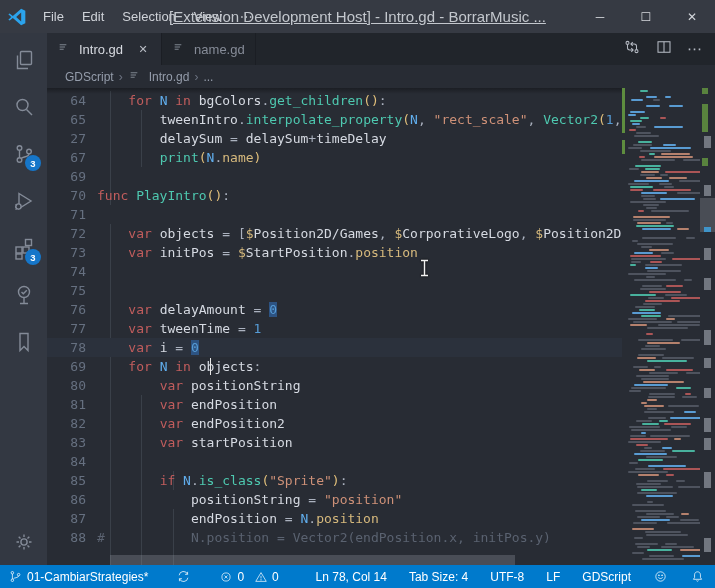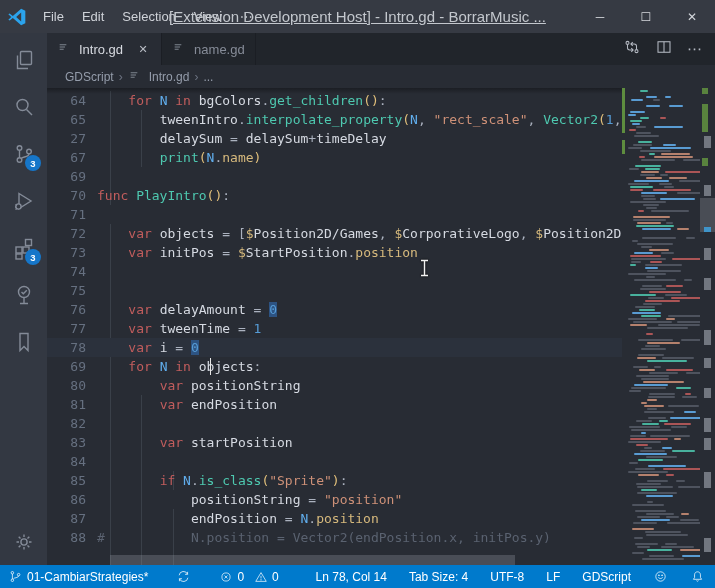--- a/index.html
+++ b/index.html
@@ -221,21 +221,21 @@
           <div class="line"><span class="ln">72</span><span class="txt"><span class="tok">    </span><span class="tok tok-kw">var</span><span class="tok"> </span><span class="tok tok-var">objects</span><span class="tok"> = [</span><span class="tok tok-dollar">$</span><span class="tok tok-var">Position2D/Games</span><span class="tok">, </span><span class="tok tok-dollar">$</span><span class="tok tok-var">CorporativeLogo</span><span class="tok">, </span><span class="tok tok-dollar">$</span><span class="tok tok-var">Position2D</span></span></div>
           <div class="line"><span class="ln">73</span><span class="txt"><span class="tok">    </span><span class="tok tok-kw">var</span><span class="tok"> </span><span class="tok tok-var">initPos</span><span class="tok"> = </span><span class="tok tok-dollar">$</span><span class="tok tok-var">StartPosition</span><span class="tok">.</span><span class="tok tok-prop">position</span></span></div>
           <div class="line"><span class="ln">74</span></div>
           <div class="line"><span class="ln">75</span><span class="txt"></span></div>
           <div class="line"><span class="ln">76</span><span class="txt"><span class="tok">    </span><span class="tok tok-kw">var</span><span class="tok"> </span><span class="tok tok-var">delayAmount</span><span class="tok"> = </span><span class="tok tok-num tok-sel">0</span></span></div>
           <div class="line"><span class="ln">77</span><span class="txt"><span class="tok">    </span><span class="tok tok-kw">var</span><span class="tok"> </span><span class="tok tok-var">tweenTime</span><span class="tok"> = </span><span class="tok tok-num">1</span></span></div>
           <div class="line current"><span class="ln">78</span><span class="txt"><span class="tok">    </span><span class="tok tok-kw">var</span><span class="tok"> </span><span class="tok tok-var">i</span><span class="tok"> = </span><span class="tok tok-num tok-sel">0</span></span></div>
           <div class="line"><span class="ln">69</span><span class="txt"><span class="tok">    </span><span class="tok tok-kw">for</span><span class="tok"> </span><span class="tok tok-cls">N</span><span class="tok"> </span><span class="tok tok-kw">in</span><span class="tok"> </span><span class="tok tok-var">objects</span><span class="tok">:</span></span></div>
           <div class="line"><span class="ln">80</span><span class="txt"><span class="tok">        </span><span class="tok tok-kw">var</span><span class="tok"> </span><span class="tok tok-var">positionString</span></span></div>
           <div class="line"><span class="ln">81</span><span class="txt"><span class="tok">        </span><span class="tok tok-kw">var</span><span class="tok"> </span><span class="tok tok-var">endPosition</span></span></div>
-          <div class="line"><span class="ln">82</span></div>
+          <div class="line"><span class="ln">82</span><span class="txt"><span class="tok">        </span><span class="tok tok-kw">var</span><span class="tok"> </span><span class="tok tok-var">endPosition2</span></span></div>
           <div class="line"><span class="ln">83</span><span class="txt"><span class="tok">        </span><span class="tok tok-kw">var</span><span class="tok"> </span><span class="tok tok-var">startPosition</span></span></div>
           <div class="line"><span class="ln">84</span><span class="txt"></span></div>
           <div class="line"><span class="ln">85</span><span class="txt"><span class="tok">        </span><span class="tok tok-kw">if</span><span class="tok"> </span><span class="tok tok-cls">N</span><span class="tok">.</span><span class="tok tok-fn">is_class</span><span class="tok tok-brk">(</span><span class="tok tok-str">"Sprite"</span><span class="tok tok-brk">)</span><span class="tok">:</span></span></div>
           <div class="line"><span class="ln">86</span><span class="txt"><span class="tok">            </span><span class="tok tok-var">positionString</span><span class="tok"> = </span><span class="tok tok-str">"position"</span></span></div>
           <div class="line"><span class="ln">87</span><span class="txt"><span class="tok">            </span><span class="tok tok-var">endPosition</span><span class="tok"> = </span><span class="tok tok-cls">N</span><span class="tok">.</span><span class="tok tok-prop">position</span></span></div>
           <div class="line"><span class="ln">88</span><span class="txt"><span class="tok tok-cmt">#</span><span class="tok">           </span><span class="tok tok-cmt">N.position = Vector2(endPosition.x, initPos.y)</span></span></div>
         </div>
       <div id="caret" style="left: 162.79px; top: 270px;"></div>
       <div id="top-shadow"></div>
       <div id="hscroll"></div>

